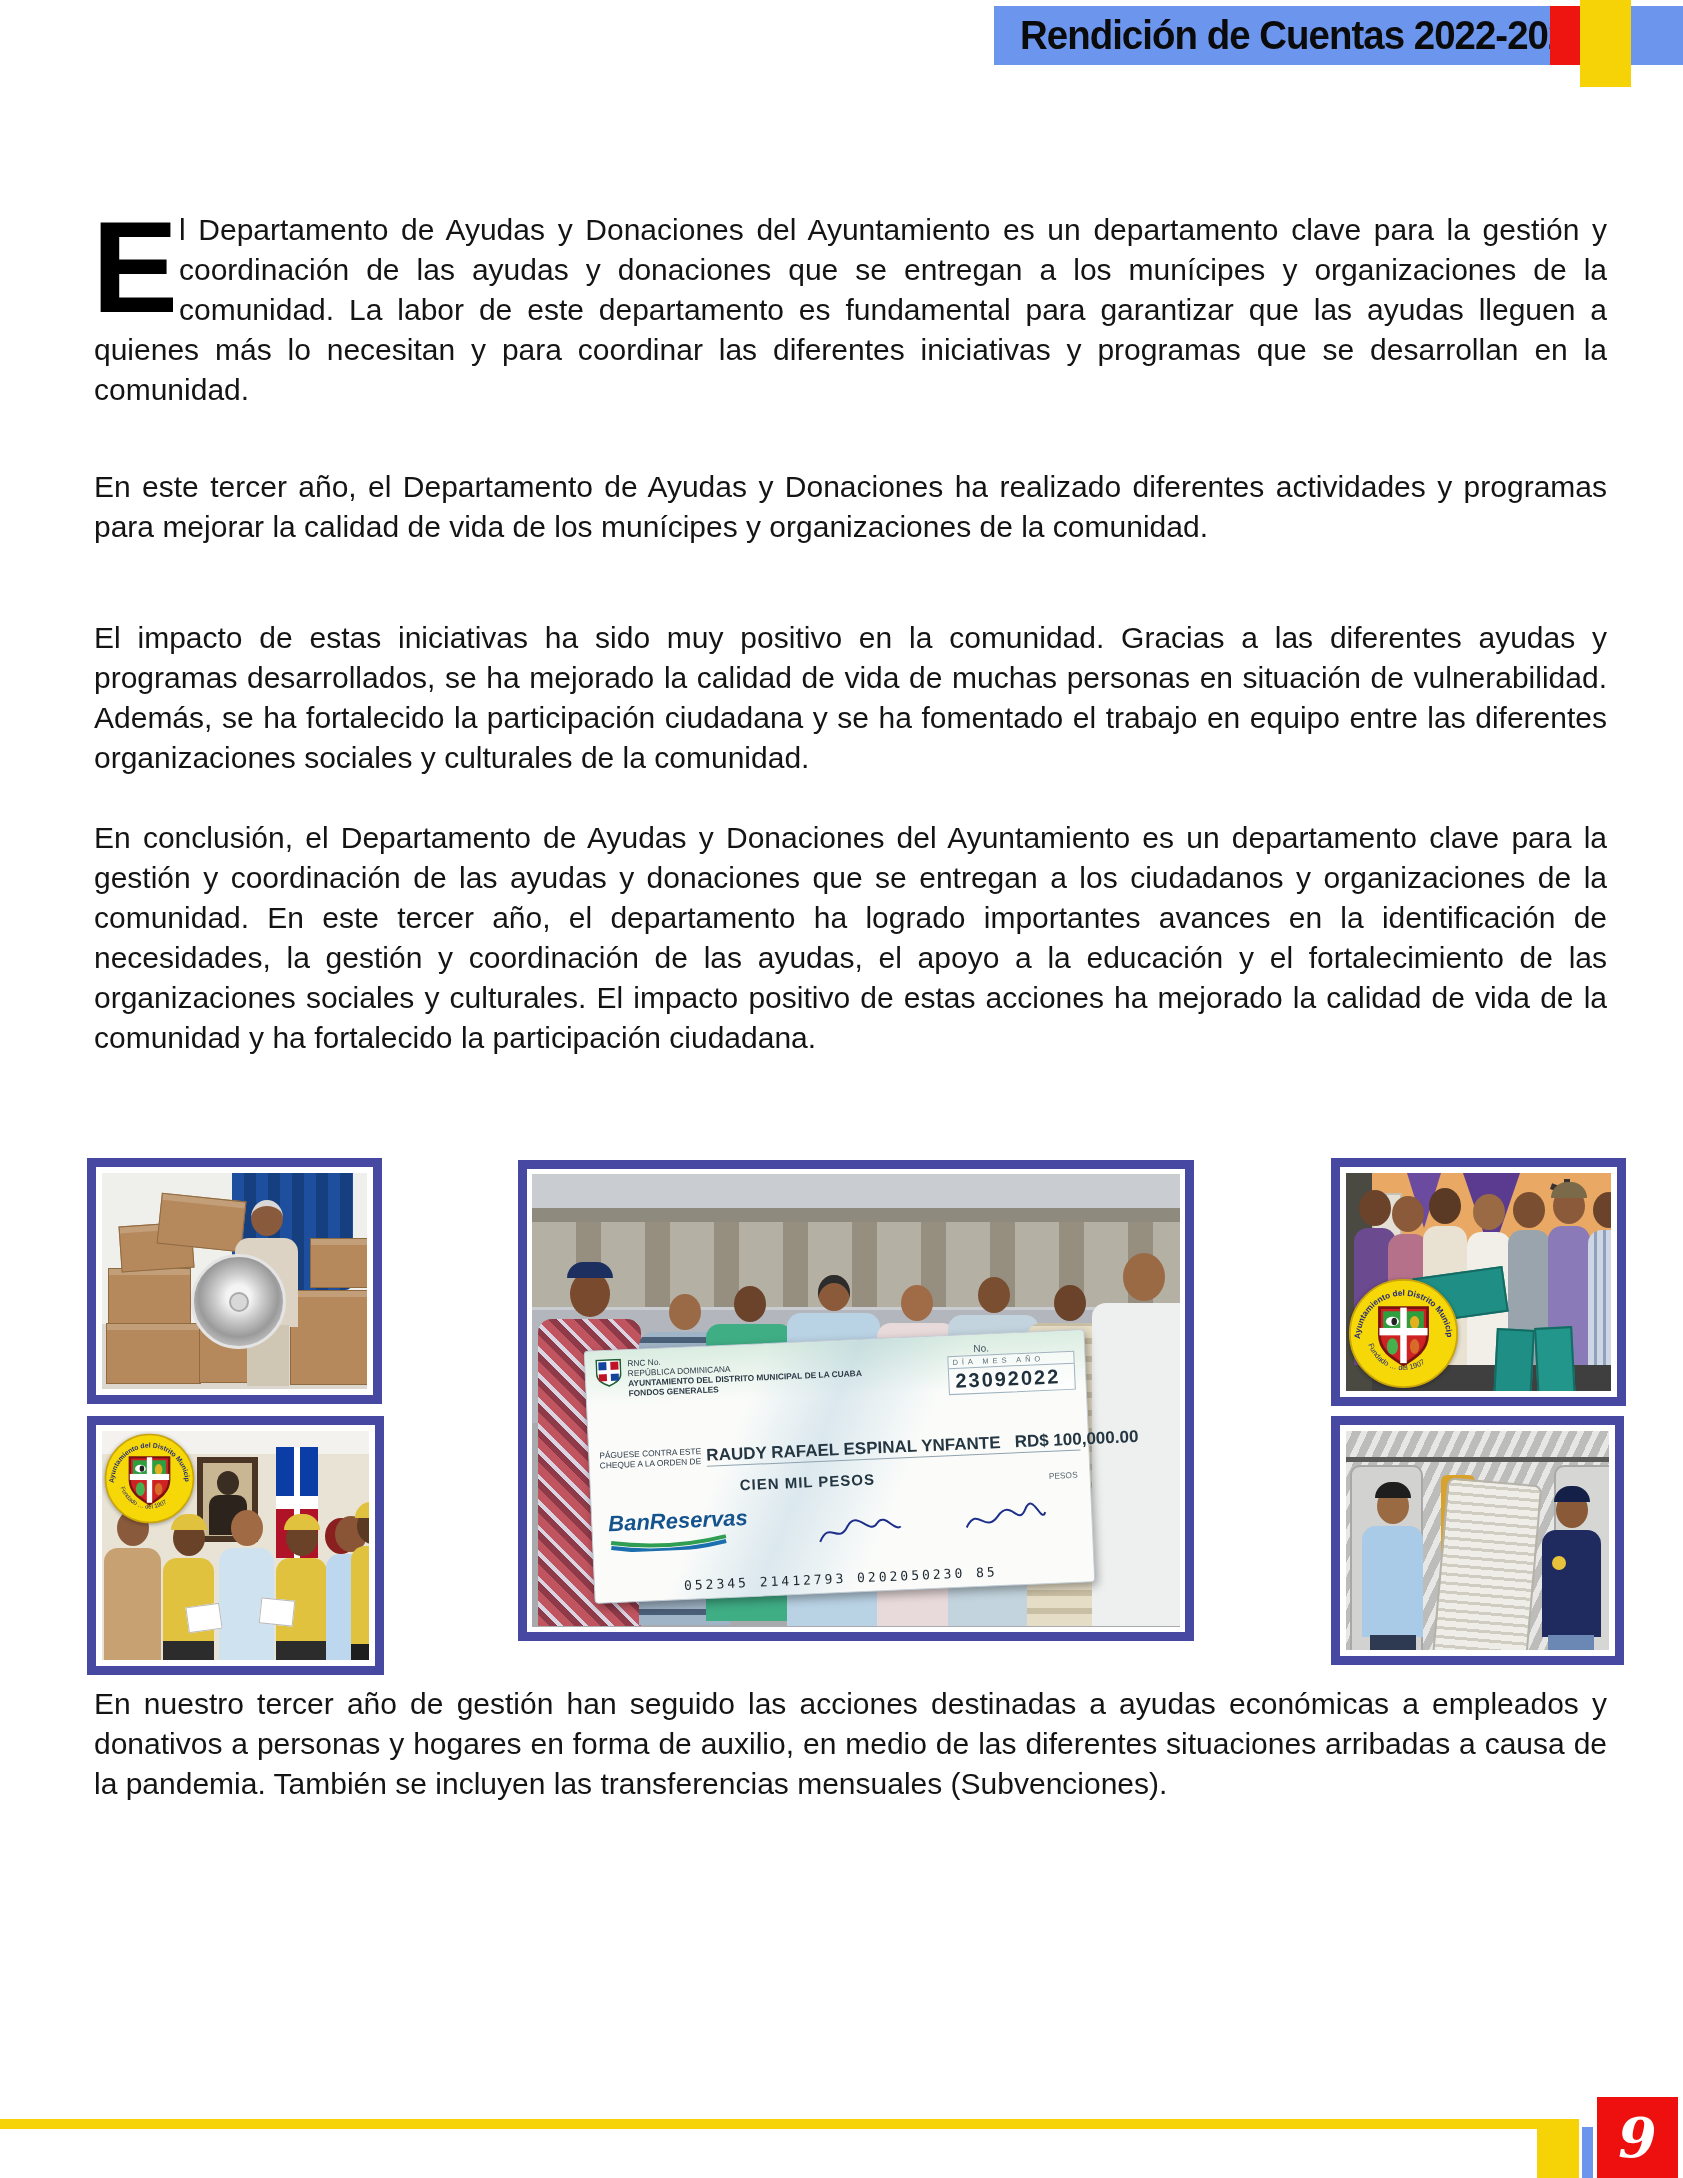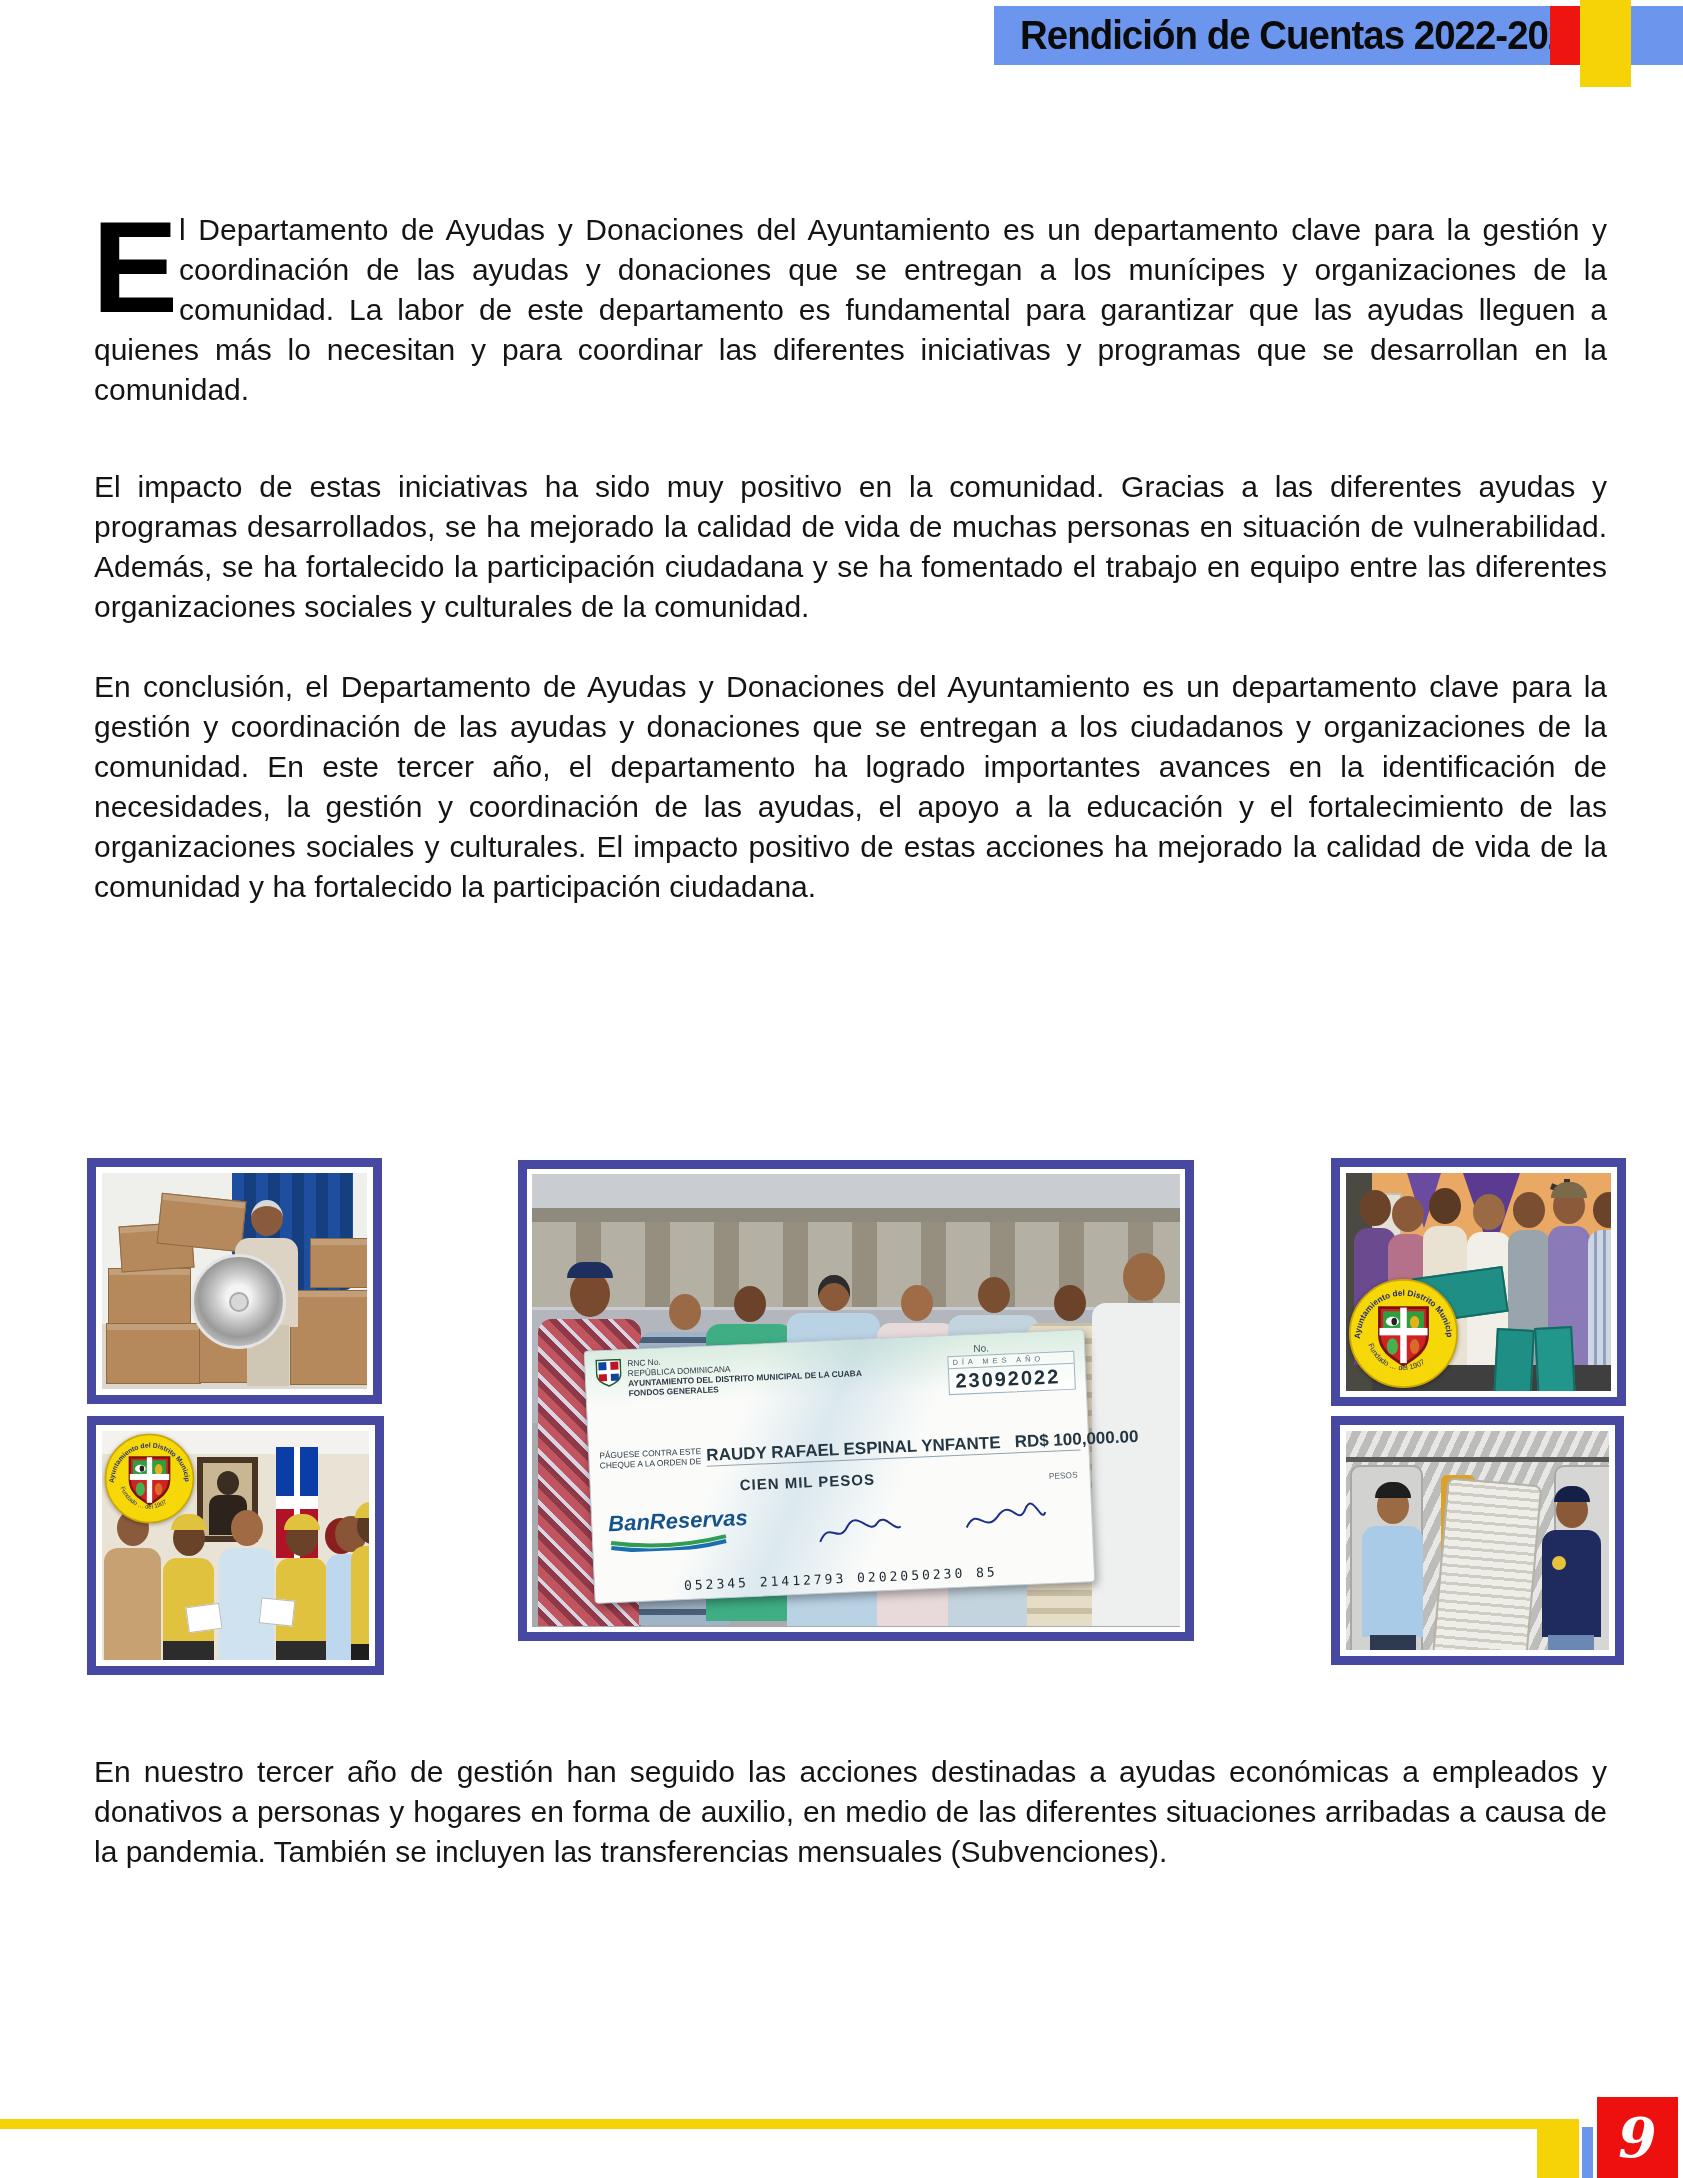--- a/index.html
+++ b/index.html
@@ -31,21 +31,21 @@
 
   
   .bodytext{position:absolute;left:94px;width:1513px;font-size:30px;line-height:40px;
     color:var(--body-text);text-align:justify;}
   .textblock{top:210px;}
   .p1{margin-bottom:57px;}
   .p2{margin-bottom:71px;}
   .p3{margin-bottom:40px;}
   .dropcap{float:left;font-weight:bold;font-size:129px;line-height:107px;width:75px;
     margin:4px 12px 0 -2px;color:#000;}
-  .closing{top:1752px;}
+  .closing{top:1684px;}
 
   
   .photo{position:absolute;border:9px solid var(--photo-frame-purple);background:#fff;padding:6px;}
   .ph{position:relative;width:100%;height:100%;overflow:hidden;background:#ddd;}
   .abs{position:absolute;}
   .psn{position:absolute;border-radius:14px 14px 0 0;}
   .hd{position:absolute;width:32px;height:36px;border-radius:50%;left:50%;transform:translateX(-50%);
     top:-38px;background:#8a5a3c;}
   .cap{position:absolute;width:36px;height:16px;border-radius:18px 18px 0 0;left:50%;
     transform:translateX(-50%);top:-44px;}
@@ -90,20 +90,21 @@
     <div class="banner">
       <span class="banner-text">Rendición de Cuentas 2022-2023</span>
     </div>
     <div class="banner-red"></div>
     <div class="banner-yellow"></div>
   </header>
 
 
   <main class="bodytext textblock">
     <p class="p1"><span class="dropcap">E</span><span>l Departamento de Ayudas y Donaciones del Ayuntamiento es un departamento clave para la gestión y coordinación de las ayudas y donaciones que se entregan a los munícipes y organizaciones de la comunidad. La labor de este departamento es fundamental para garantizar que las ayudas lleguen a quienes más lo necesitan y para coordinar las diferentes iniciativas y programas que se desarrollan en la comunidad.</span></p>
+    <p class="p2">En este tercer año, el Departamento de Ayudas y Donaciones ha realizado diferentes actividades y programas para mejorar la calidad de vida de los munícipes y organizaciones de la comunidad.</p>
     <p class="p3">El impacto de estas iniciativas ha sido muy positivo en la comunidad. Gracias a las diferentes ayudas y programas desarrollados, se ha mejorado la calidad de vida de muchas personas en situación de vulnerabilidad. Además, se ha fortalecido la participación ciudadana y se ha fomentado el trabajo en equipo entre las diferentes organizaciones sociales y culturales de la comunidad.</p>
     <p>En conclusión, el Departamento de Ayudas y Donaciones del Ayuntamiento es un departamento clave para la gestión y coordinación de las ayudas y donaciones que se entregan a los ciudadanos y organizaciones de la comunidad. En este tercer año, el departamento ha logrado importantes avances en la identificación de necesidades, la gestión y coordinación de las ayudas, el apoyo a la educación y el fortalecimiento de las organizaciones sociales y culturales. El impacto positivo de estas acciones ha mejorado la calidad de vida de la comunidad y ha fortalecido la participación ciudadana.</p>
   </main>
 
   <figure class="photo" style="left:87px;top:1158px;width:295px;height:246px;">
     <div class="ph" style="background:linear-gradient(180deg,#efefec 0 70%,#dcd8cf 70% 100%);">
       <div class="abs" style="right:14px;top:0;width:121px;height:117px;background:repeating-linear-gradient(90deg,#1d4f9e 0 12px,#163f7f 12px 24px);border-radius:0 0 8px 8px;"></div>
       <div class="box" style="left:6px;top:95px;width:83px;height:57px;"></div>
       <div class="box" style="left:18px;top:51px;width:73px;height:46px;transform:rotate(-4deg);"></div>
       <div class="box" style="left:4px;top:150px;width:95px;height:61px;"></div>

